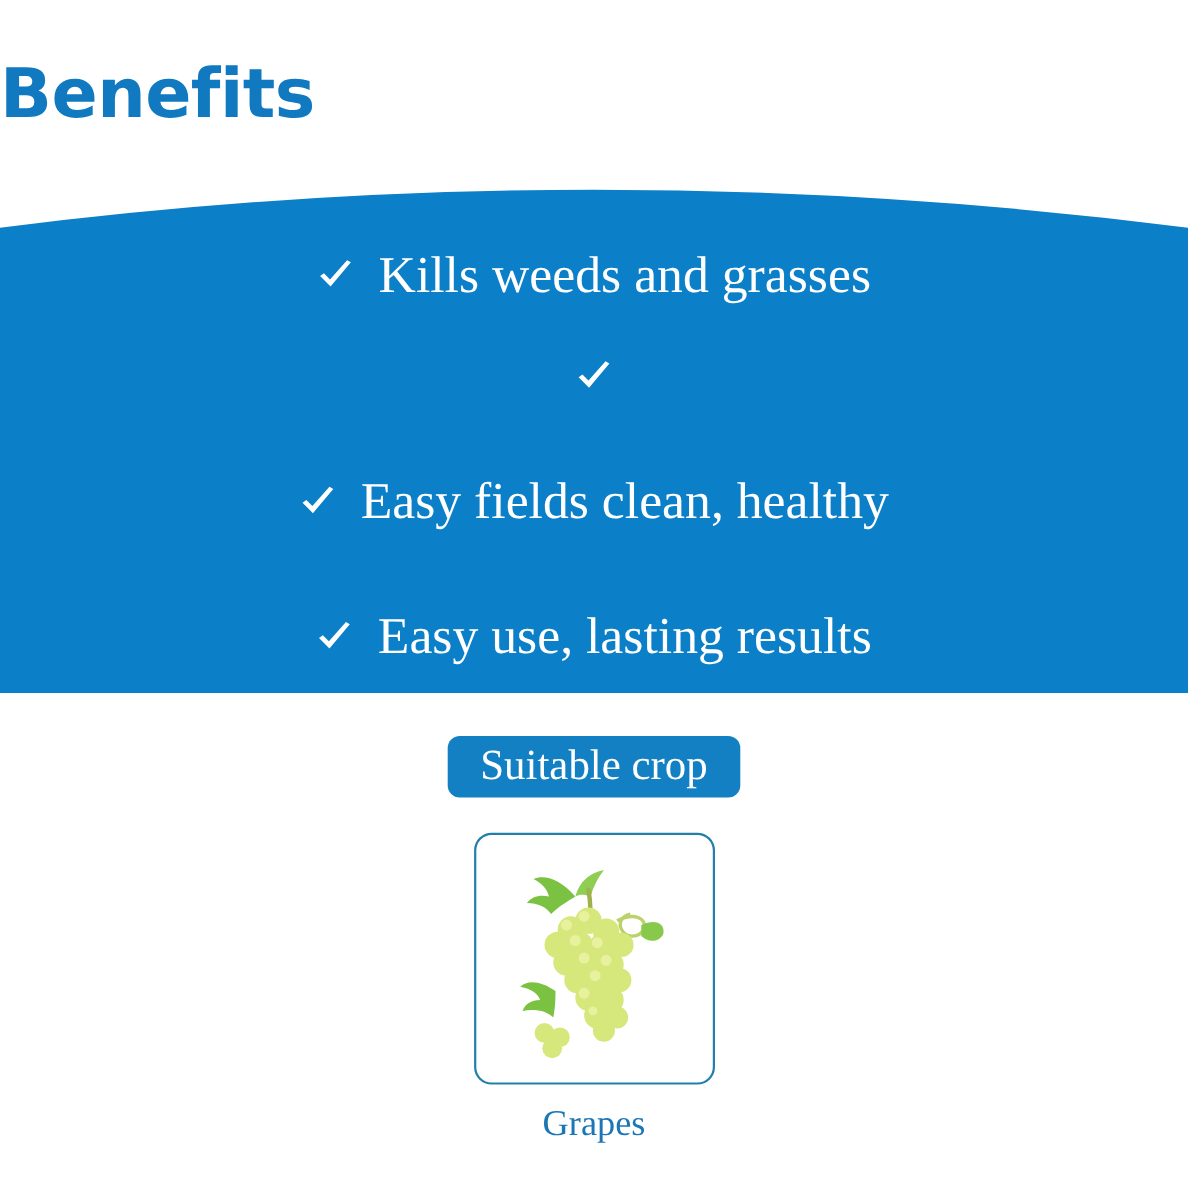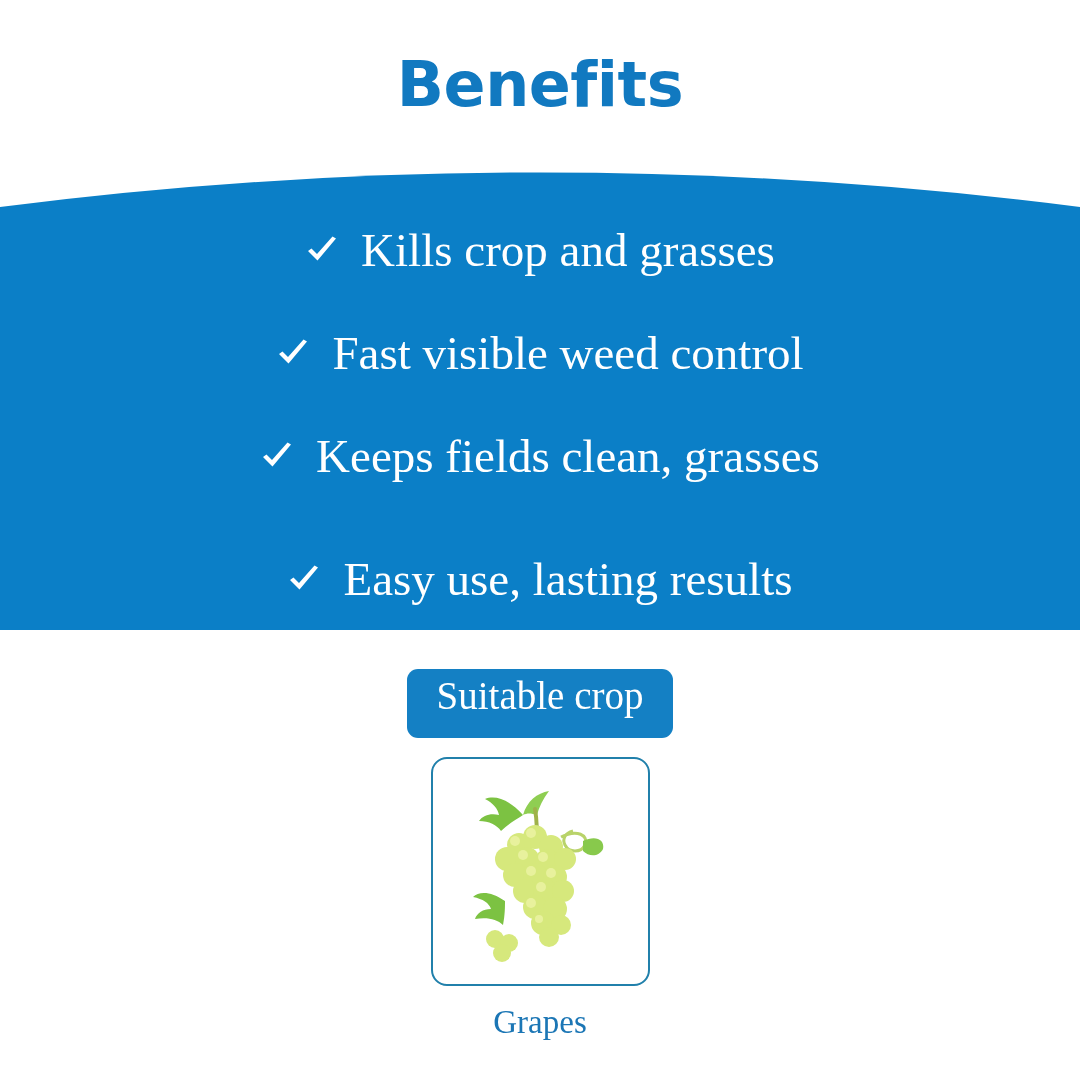--- a/index.html
+++ b/index.html
@@ -22,21 +22,20 @@
     background: #ffffff;
     overflow: hidden;
   }
 
   
   .page-title {
     position: absolute;
     top: 50px;
     left: 0;
     width: 1080px;
-    text-align: center;
     font-family: "DejaVu Sans", sans-serif;
     font-weight: bold;
     font-size: 62px;
     line-height: 70px;
     letter-spacing: -0.5px;
     color: #1179c0;
   }
 
   
   .banner {
@@ -98,21 +97,21 @@
     display: flex;
     justify-content: center;
   }
   .crop-badge {
     display: inline-block;
     background: #1480c4;
     color: #ffffff;
     font-family: "Liberation Serif", "DejaVu Serif", serif;
     font-size: 39px;
     line-height: 44px;
-    padding: 5px 30px 20px 30px;
+    padding: 5px 30px 7px 30px;
     border-radius: 11px;
     white-space: nowrap;
   }
 
   
   .crops {
     position: absolute;
     left: 0;
     top: 757px;
     width: 1080px;
@@ -161,35 +160,34 @@
     <svg class="banner-svg" width="1080" height="480" viewBox="0 0 1080 480">
       <path d="M0,57 Q540,-12 1080,57 L1080,480 L0,480 Z" fill="#0b7fc7"></path>
     </svg>
 
     <div class="benefits-list">
 
       <div class="benefit-item i0">
         <svg class="check-icon" viewBox="0 0 34 34">
           <path d="M3 18 L12.5 27.5 L31 5.5 L27.5 3.5 L12 21 L6.5 15.5 Z" fill="#ffffff"></path>
         </svg>
-        <span class="benefit-text">Kills crop and grasses</span>
+        <span class="benefit-text">Kills weeds and grasses</span>
       </div>
 
       <div class="benefit-item i1">
         <svg class="check-icon" viewBox="0 0 34 34">
           <path d="M3 18 L12.5 27.5 L31 5.5 L27.5 3.5 L12 21 L6.5 15.5 Z" fill="#ffffff"></path>
         </svg>
-        <span class="benefit-text">Fast visible weed control</span>
       </div>
 
       <div class="benefit-item i2">
         <svg class="check-icon" viewBox="0 0 34 34">
           <path d="M3 18 L12.5 27.5 L31 5.5 L27.5 3.5 L12 21 L6.5 15.5 Z" fill="#ffffff"></path>
         </svg>
-        <span class="benefit-text">Keeps fields clean, grasses</span>
+        <span class="benefit-text">Easy fields clean, healthy</span>
       </div>
 
       <div class="benefit-item i3">
         <svg class="check-icon" viewBox="0 0 34 34">
           <path d="M3 18 L12.5 27.5 L31 5.5 L27.5 3.5 L12 21 L6.5 15.5 Z" fill="#ffffff"></path>
         </svg>
         <span class="benefit-text">Easy use, lasting results</span>
       </div>
 
     </div>

